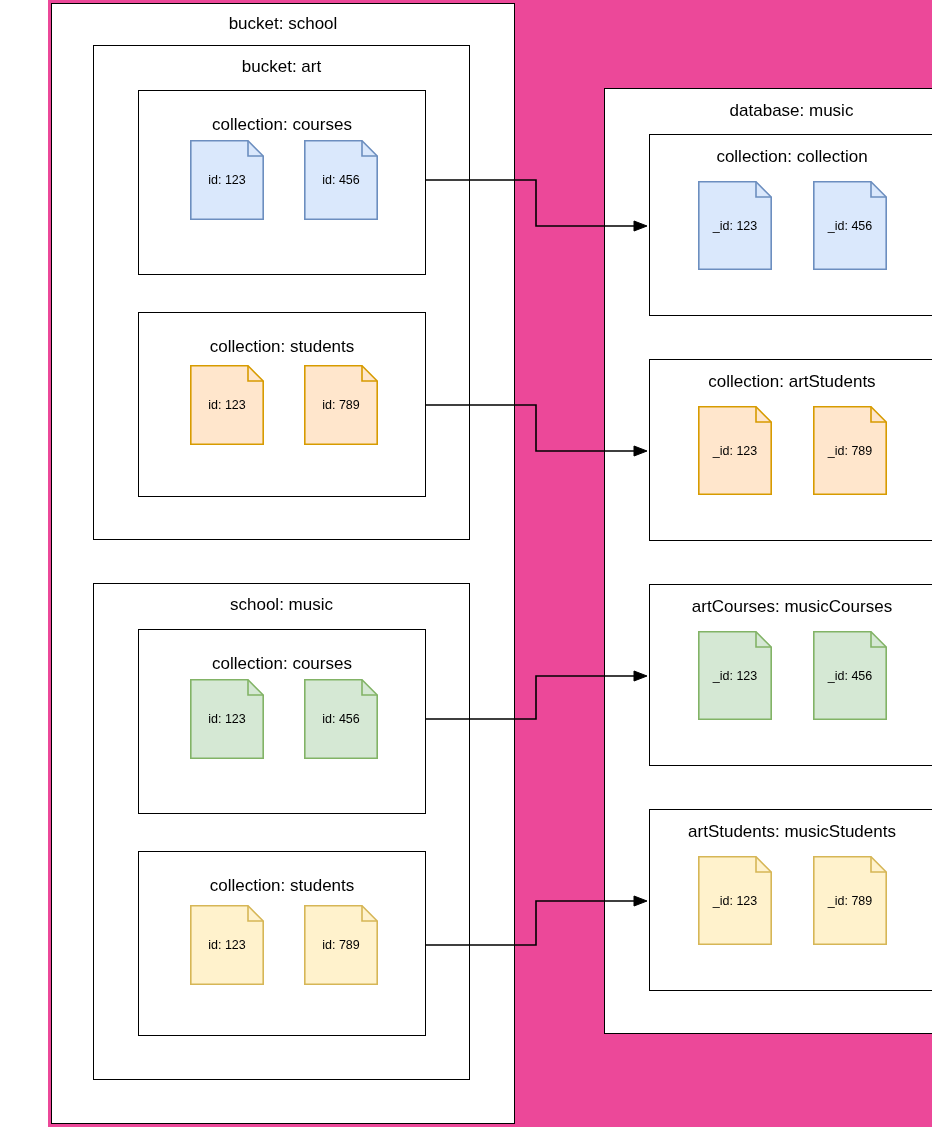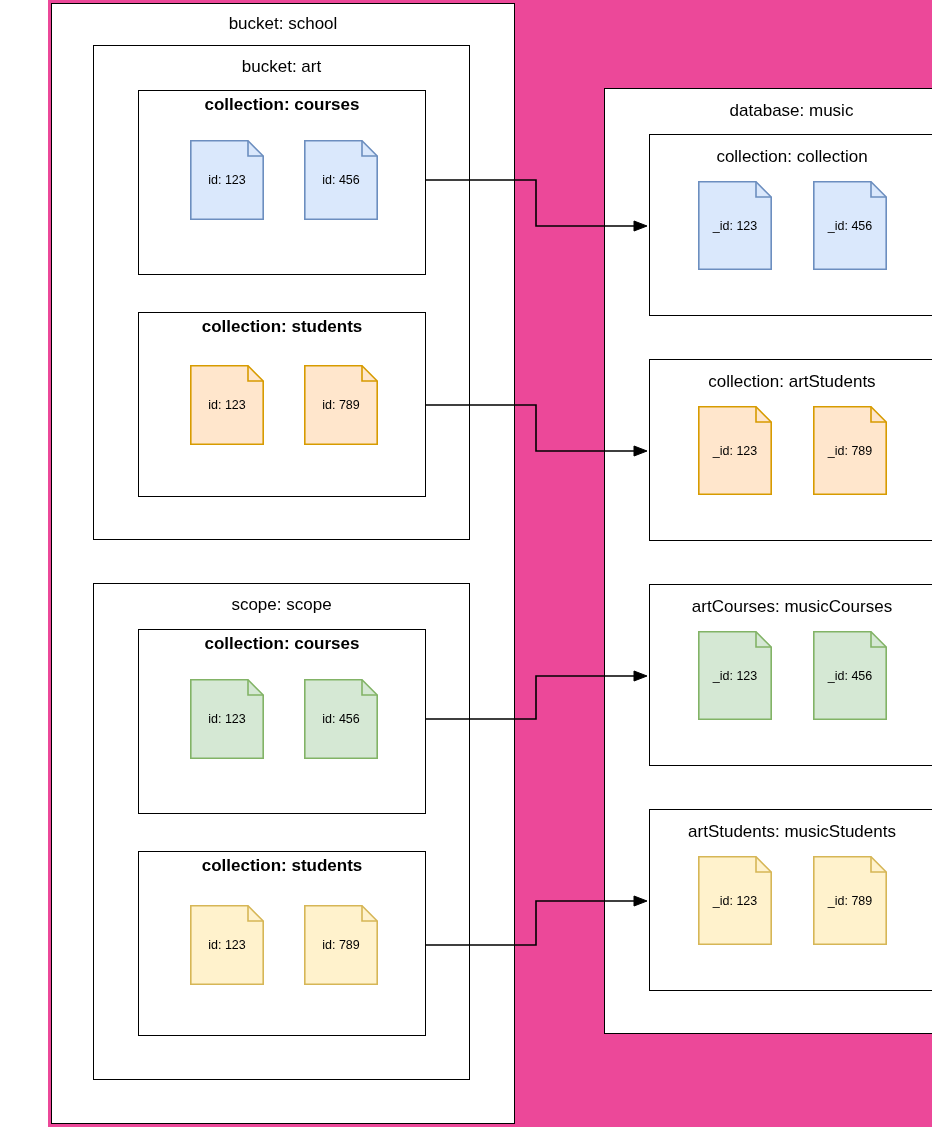--- a/index.html
+++ b/index.html
@@ -31,21 +31,21 @@
     left: 0;
     right: 0;
     text-align: center;
     font-size: 17px;
     line-height: 20px;
     color: #000000;
     white-space: nowrap;
   }
   .bucket-title  { top: 10px; }
   .scope-title   { top: 11px; }
-  .coll-title    { top: 4px; font-weight: bold; }
+  .coll-title    { top: 24px; }
   .db-title      { top: 12px; }
   .dbcoll-title  { top: 12px; }
 
   
   .doc {
     position: absolute;
     box-sizing: border-box;
     padding-left: 36px;
   }
   .doc .doc-svg {
@@ -132,21 +132,21 @@
   </div>
   <div class="doc" style="left:256px; top:365px; width:74px; height:80px;">
     <svg class="doc-svg" viewBox="0 0 74 80" preserveAspectRatio="none">
       <path d="M0.8,0.8 L58,0.8 L73.2,16 L73.2,79.2 L0.8,79.2 Z" fill="#ffe6cc" stroke="#d79b00" stroke-width="1.6"></path>
       <path d="M58,0.8 L58,16 L73.2,16" fill="none" stroke="#d79b00" stroke-width="1.6"></path>
     </svg>
     <div class="doc-label">id: 789</div>
   </div>
 
   <div class="box" style="left:45px; top:583px; width:377px; height:497px;">
-    <div class="box-title scope-title">scope: scope</div>
+    <div class="box-title scope-title">school: music</div>
   </div>
 
   <div class="box" style="left:90px; top:629px; width:288px; height:185px;">
     <div class="box-title coll-title">collection: courses</div>
   </div>
   <div class="doc" style="left:142px; top:679px; width:74px; height:80px;">
     <svg class="doc-svg" viewBox="0 0 74 80" preserveAspectRatio="none">
       <path d="M0.8,0.8 L58,0.8 L73.2,16 L73.2,79.2 L0.8,79.2 Z" fill="#d5e8d4" stroke="#82b366" stroke-width="1.6"></path>
       <path d="M58,0.8 L58,16 L73.2,16" fill="none" stroke="#82b366" stroke-width="1.6"></path>
     </svg>

